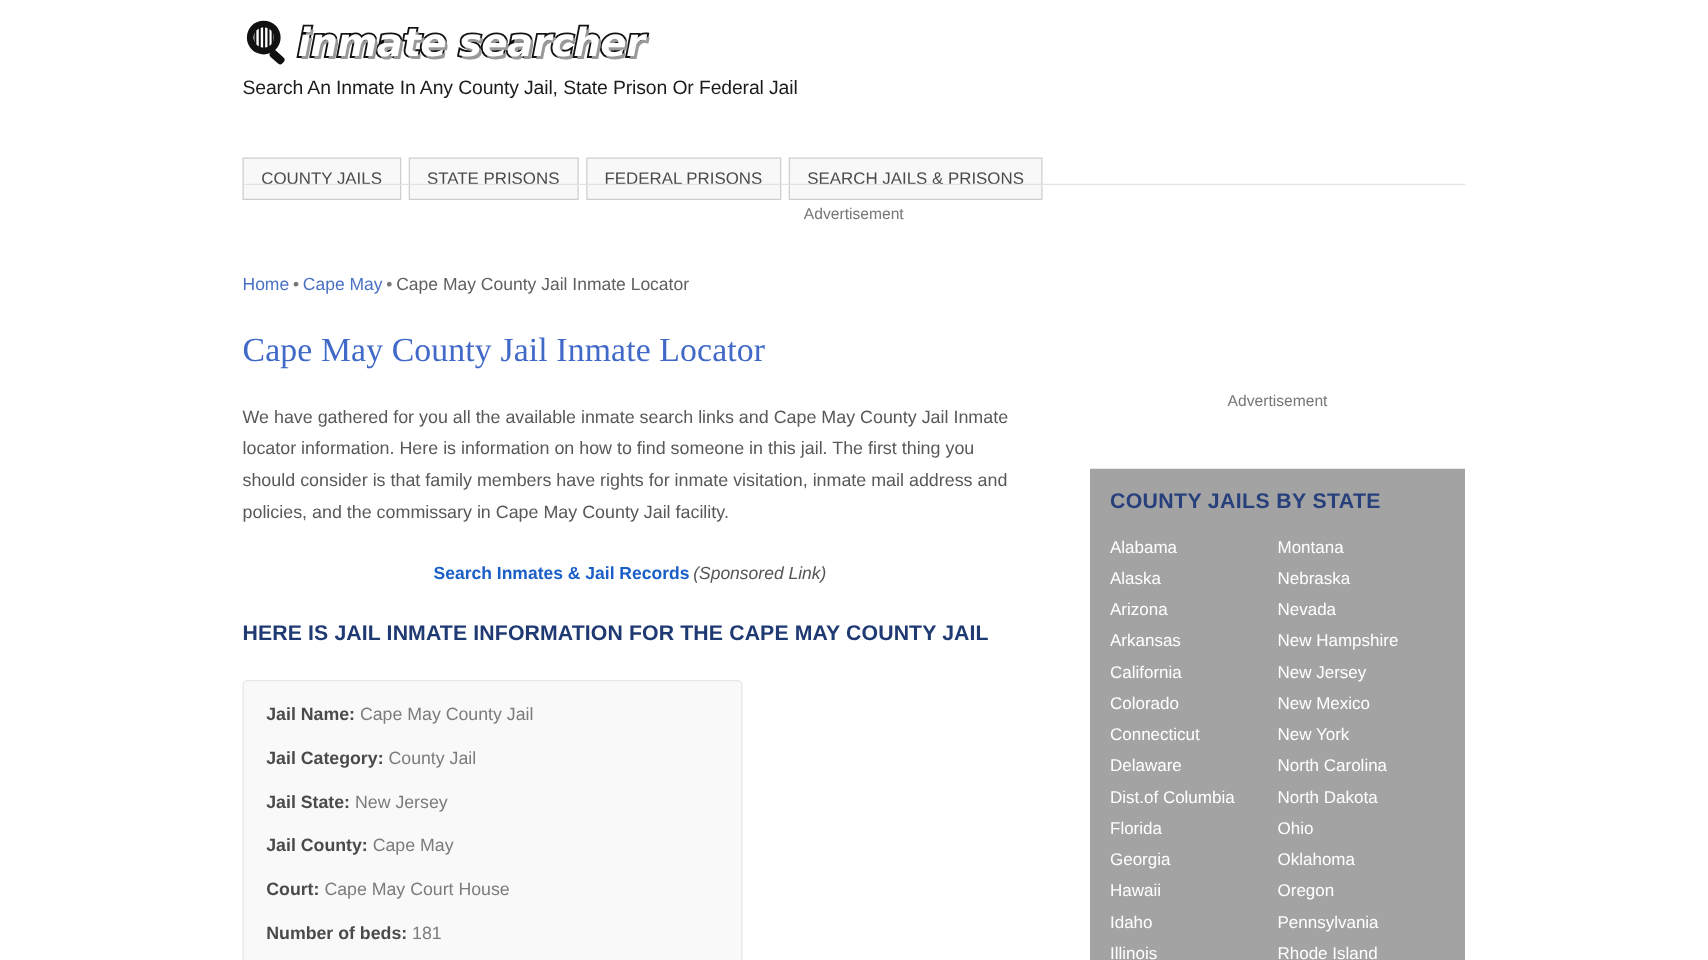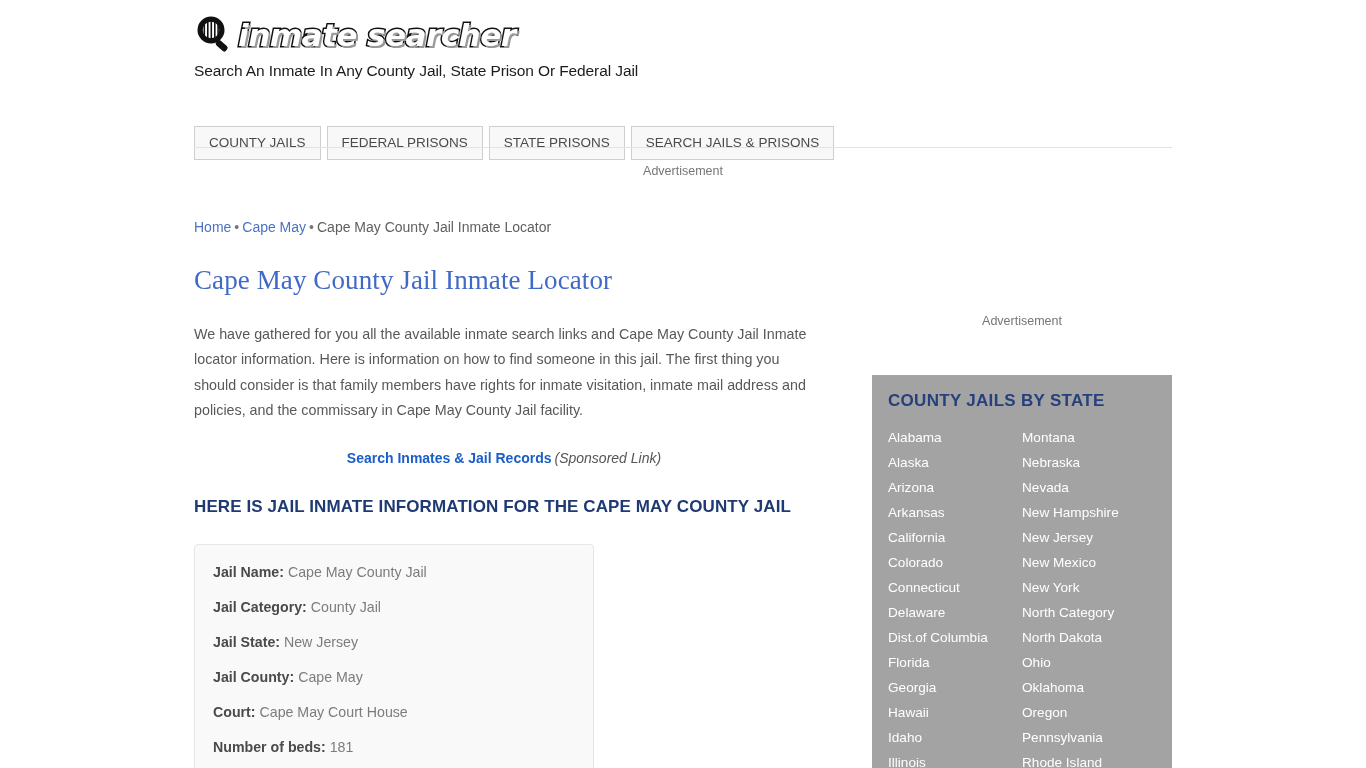--- a/index.html
+++ b/index.html
@@ -252,22 +252,22 @@
           <rect x="25" y="25" width="13" height="6.5" rx="2.5" fill="#111111" transform="rotate(42 25 25)"></rect>
         </svg>
       </span>
       <span class="logo-text">inmate searcher</span>
     </div>
     <div class="tagline">Search An Inmate In Any County Jail, State Prison Or Federal Jail</div>
   </div>
 
   <div class="nav">
     <div class="nav-btn">COUNTY JAILS</div>
+    <div class="nav-btn">STATE PRISONS</div>
     <div class="nav-btn">FEDERAL PRISONS</div>
-    <div class="nav-btn">STATE PRISONS</div>
     <div class="nav-btn">SEARCH JAILS &amp; PRISONS</div>
   </div>
   <div class="nav-rule"></div>
 
   <div class="ad-label-top">Advertisement</div>
 
   <div class="breadcrumb">
     <a>Home</a><span class="sep">•</span><a>Cape May</a><span class="sep">•</span><span>Cape May County Jail Inmate Locator</span>
   </div>
 
@@ -332,21 +332,21 @@
         <a class="state-link">Illinois</a>
       </div>
       <div class="state-col">
         <a class="state-link">Montana</a>
         <a class="state-link">Nebraska</a>
         <a class="state-link">Nevada</a>
         <a class="state-link">New Hampshire</a>
         <a class="state-link">New Jersey</a>
         <a class="state-link">New Mexico</a>
         <a class="state-link">New York</a>
-        <a class="state-link">North Category</a>
+        <a class="state-link">North Carolina</a>
         <a class="state-link">North Dakota</a>
         <a class="state-link">Ohio</a>
         <a class="state-link">Oklahoma</a>
         <a class="state-link">Oregon</a>
         <a class="state-link">Pennsylvania</a>
         <a class="state-link">Rhode Island</a>
       </div>
     </div>
   </div>
 

